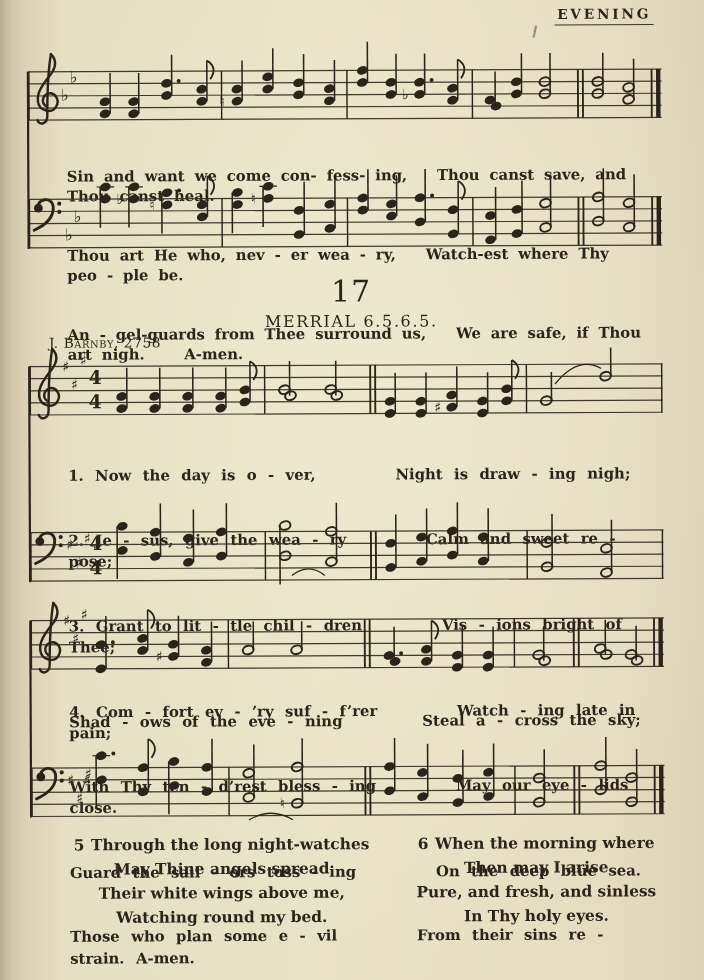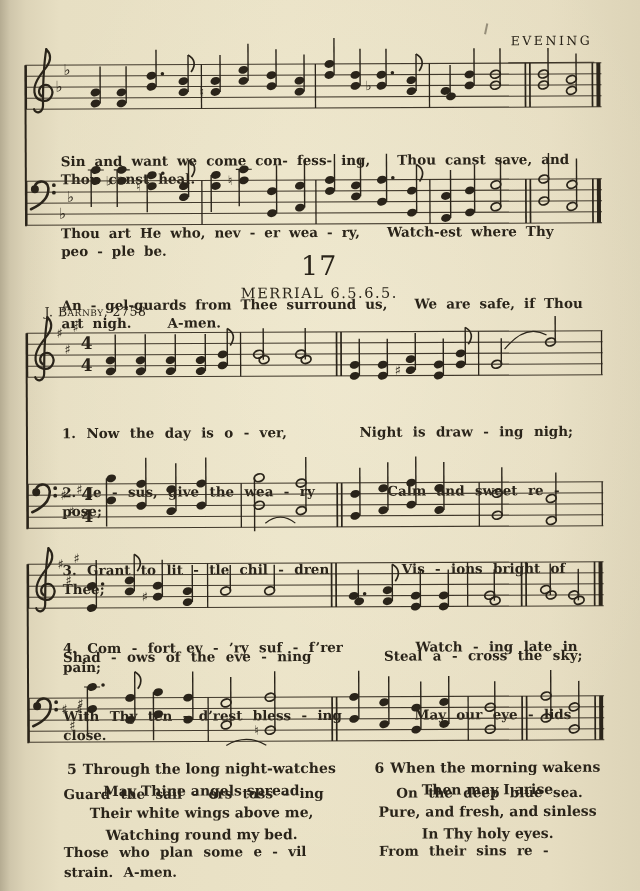--- a/index.html
+++ b/index.html
@@ -6,22 +6,22 @@
   .page{
     position:relative; width:640px; height:891px; overflow:hidden;
     background:
       radial-gradient(ellipse at 55% 40%, rgba(255,252,235,.25), rgba(0,0,0,0) 70%),
       linear-gradient(90deg,#b5ac92 0px,#cfc6ab 10px,#ddd4b8 26px,#e7dfc3 60px,#eae2c6 45%,#e6ddc1 86%,#ddd4b8 100%),
       #e6ddc1;
     font-family:"DejaVu Serif", serif; color:#2a241a;
   }
   .tilt{position:absolute; inset:0; transform:rotate(-0.25deg);}
   .hdr{
-    position:absolute; top:34px; right:44px; font-size:12.5px; font-weight:normal;
-    letter-spacing:2.5px; border-bottom:1.2px solid #3a3226; padding:0 2px 14px 2px;
+    position:absolute; top:6px; right:44px; font-size:12.5px; font-weight:bold;
+    letter-spacing:2.5px; border-bottom:1.2px solid #3a3226; padding:0 2px 2px 2px;
   }
   .staff{position:absolute; left:27px; width:580px; height:80px;}
   .staff svg{overflow:visible; display:block;}
   .connector{position:absolute; left:26px; width:2px; background:#2a241a;}
   .lyr{
     position:absolute; left:62px; width:528px; font-weight:bold; font-size:13.5px;
     white-space:pre-wrap; line-height:18px; word-spacing:0.32em;
   }
   .lyr.verses{word-spacing:0.42em; line-height:19.5px;}
   .hymn-no{position:absolute; left:0; width:640px; text-align:center; top:250px; font-size:27px; letter-spacing:1px;}
@@ -498,21 +498,21 @@
       </div>
 
     <div class="finalverses">
       <div class="fv fv-left">
         <div><span class="num">5</span><span>Through the long night-watches</span></div>
         <div>May Thine angels spread</div>
         <div>Their white wings above me,</div>
         <div>Watching round my bed.</div>
       </div>
       <div class="fv fv-right">
-        <div><span class="num">6</span><span>When the morning wakens</span></div>
+        <div><span class="num">6</span><span>When the morning where</span></div>
         <div>Then may I arise</div>
         <div>Pure, and fresh, and sinless</div>
         <div>In Thy holy eyes.</div>
       </div>
     </div>
 
   </div>
 </div>
 
 </body></html>

